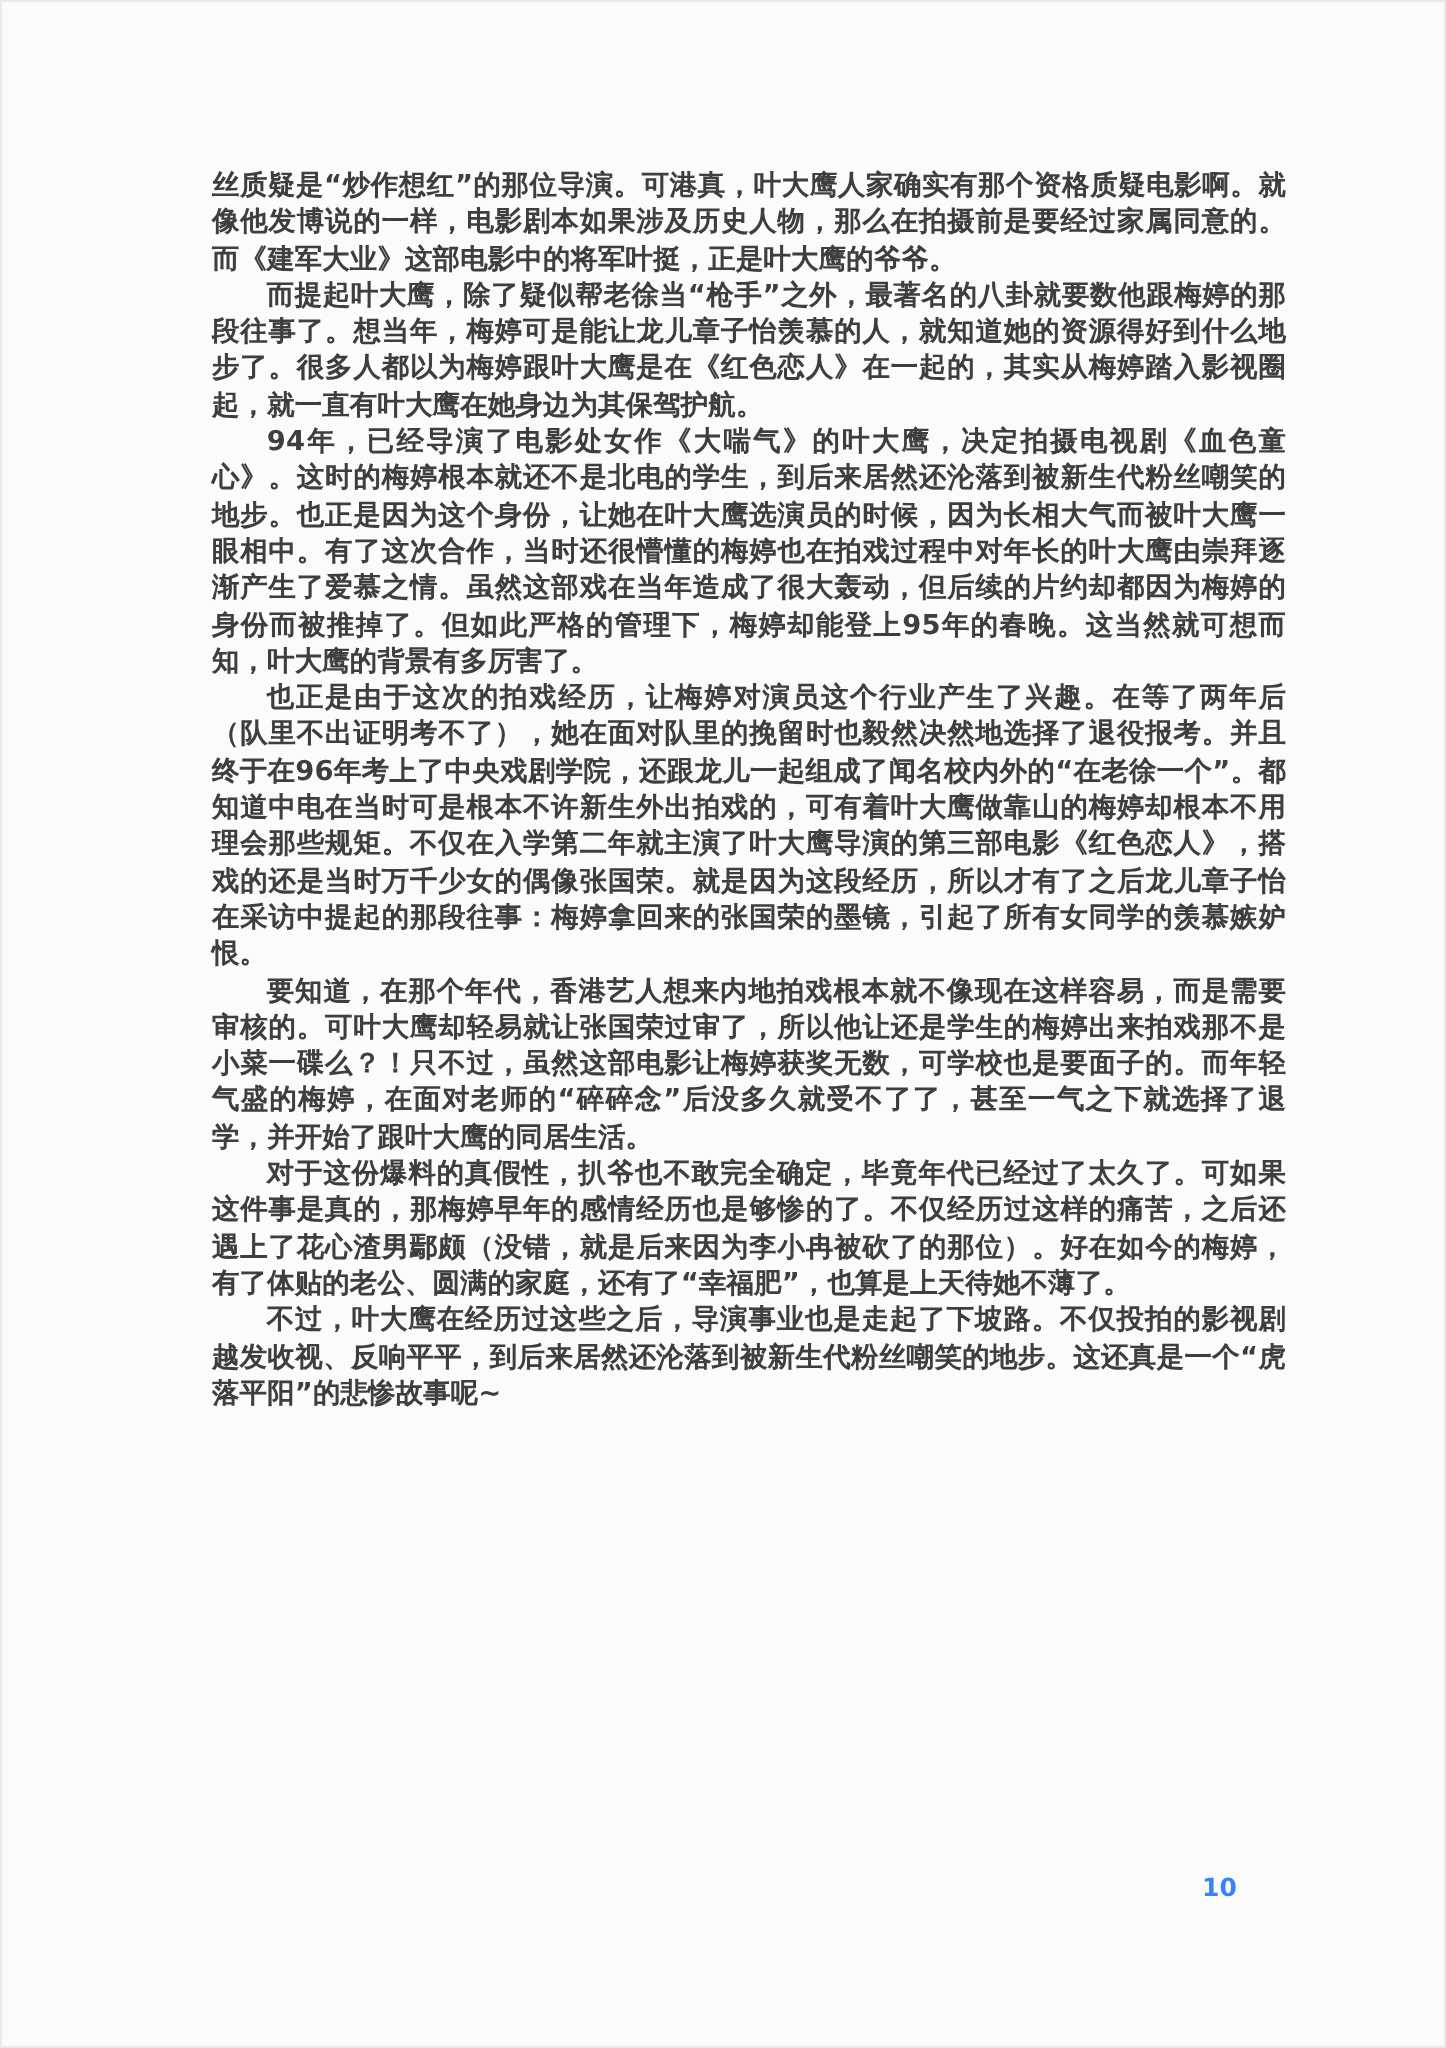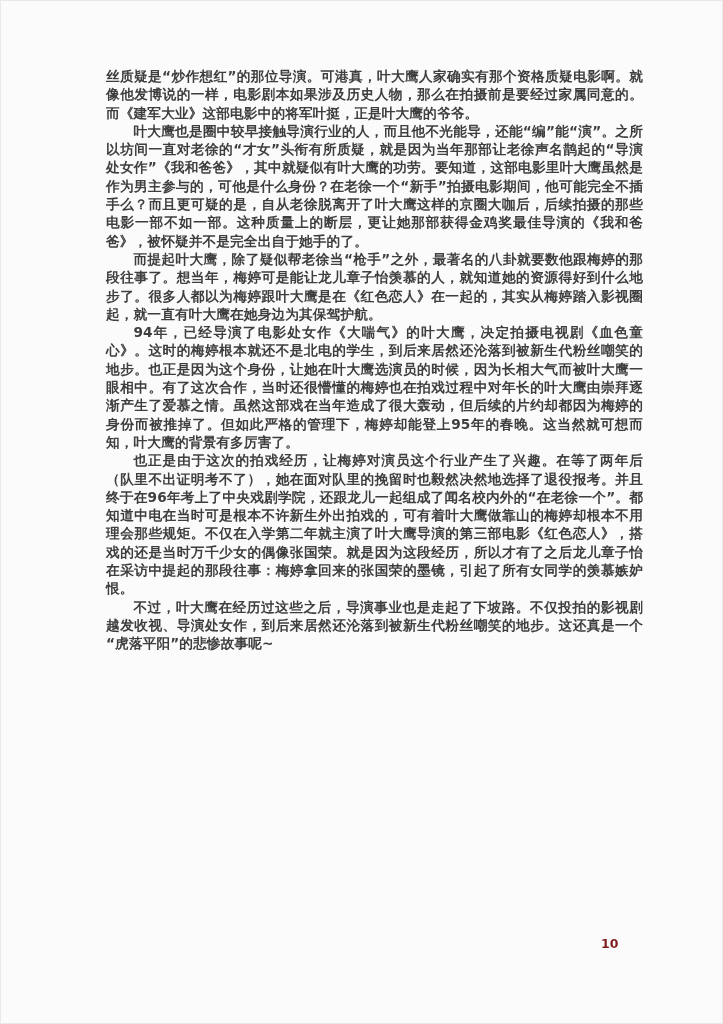--- a/index.html
+++ b/index.html
@@ -14,21 +14,21 @@
     margin: 0 auto;
     background: #fbfbfb;
     border: 1px solid #e9e9e9;
     box-sizing: border-box;
     overflow: hidden;
     font-family: "DejaVu Sans", sans-serif;
   }
   .article {
     position: absolute;
     left: 105px;
-    top: 66px;
+    top: 83px;
     width: 537px;
     color: #3e3e3e;
     font-size: 13.7px;
     line-height: 18.3px;
     font-weight: 600;
     text-align: justify;
     text-justify: inter-ideograph;
     letter-spacing: 0.1px;
   }
   .article p {
@@ -38,29 +38,30 @@
   }
   .article p.no-indent {
     text-indent: 0;
   }
   .page-number {
     position: absolute;
     left: 600px;
     top: 935px;
     font-size: 12.5px;
     font-weight: 600;
-    color: #7f1d1d;
+    color: #3b82f6;
   }
 </style>
 </head>
 <body>
 
 <div class="page">
   <div class="article">
       <p class="no-indent">丝质疑是“炒作想红”的那位导演。可港真，叶大鹰人家确实有那个资格质疑电影啊。就像他发博说的一样，电影剧本如果涉及历史人物，那么在拍摄前是要经过家属同意的。而《建军大业》这部电影中的将军叶挺，正是叶大鹰的爷爷。</p>
-      <p>叶大鹰也是圈中较早接触导演行业的人，而且他不光能导，还能“编”能“演”。之所以坊间一直对老徐的“才女”头衔有所质疑，就是因为当年那部让老徐声名鹊起的“导演处女作”《我和爸爸》，其中就疑似有叶大鹰的功劳。要知道，这部电影里叶大鹰虽然是作为男主参与的，可他是什么身份？在老徐一个“新手”拍摄电影期间，他可能完全不插手么？而且更可疑的是，自从老徐脱离开了叶大鹰这样的京圈大咖后，后续拍摄的那些电影一部不如一部。这种质量上的断层，更让她那部获得金鸡奖最佳导演的《我和爸爸》，被怀疑并不是完全出自于她手的了。</p>
       <p>而提起叶大鹰，除了疑似帮老徐当“枪手”之外，最著名的八卦就要数他跟梅婷的那段往事了。想当年，梅婷可是能让龙儿章子怡羡慕的人，就知道她的资源得好到什么地步了。很多人都以为梅婷跟叶大鹰是在《红色恋人》在一起的，其实从梅婷踏入影视圈起，就一直有叶大鹰在她身边为其保驾护航。</p>
       <p>94年，已经导演了电影处女作《大喘气》的叶大鹰，决定拍摄电视剧《血色童心》。这时的梅婷根本就还不是北电的学生，到后来居然还沦落到被新生代粉丝嘲笑的地步。也正是因为这个身份，让她在叶大鹰选演员的时候，因为长相大气而被叶大鹰一眼相中。有了这次合作，当时还很懵懂的梅婷也在拍戏过程中对年长的叶大鹰由崇拜逐渐产生了爱慕之情。虽然这部戏在当年造成了很大轰动，但后续的片约却都因为梅婷的身份而被推掉了。但如此严格的管理下，梅婷却能登上95年的春晚。这当然就可想而知，叶大鹰的背景有多厉害了。</p>
       <p>也正是由于这次的拍戏经历，让梅婷对演员这个行业产生了兴趣。在等了两年后（队里不出证明考不了），她在面对队里的挽留时也毅然决然地选择了退役报考。并且终于在96年考上了中央戏剧学院，还跟龙儿一起组成了闻名校内外的“在老徐一个”。都知道中电在当时可是根本不许新生外出拍戏的，可有着叶大鹰做靠山的梅婷却根本不用理会那些规矩。不仅在入学第二年就主演了叶大鹰导演的第三部电影《红色恋人》，搭戏的还是当时万千少女的偶像张国荣。就是因为这段经历，所以才有了之后龙儿章子怡在采访中提起的那段往事：梅婷拿回来的张国荣的墨镜，引起了所有女同学的羡慕嫉妒恨。</p>
-      <p>不过，叶大鹰在经历过这些之后，导演事业也是走起了下坡路。不仅投拍的影视剧越发收视、导演处女作，到后来居然还沦落到被新生代粉丝嘲笑的地步。这还真是一个“虎落平阳”的悲惨故事呢~</p>
+      <p>要知道，在那个年代，香港艺人想来内地拍戏根本就不像现在这样容易，而是需要审核的。可叶大鹰却轻易就让张国荣过审了，所以他让还是学生的梅婷出来拍戏那不是小菜一碟么？！只不过，虽然这部电影让梅婷获奖无数，可学校也是要面子的。而年轻气盛的梅婷，在面对老师的“碎碎念”后没多久就受不了了，甚至一气之下就选择了退学，并开始了跟叶大鹰的同居生活。</p>
+      <p>对于这份爆料的真假性，扒爷也不敢完全确定，毕竟年代已经过了太久了。可如果这件事是真的，那梅婷早年的感情经历也是够惨的了。不仅经历过这样的痛苦，之后还遇上了花心渣男鄢颇（没错，就是后来因为李小冉被砍了的那位）。好在如今的梅婷，有了体贴的老公、圆满的家庭，还有了“幸福肥”，也算是上天待她不薄了。</p>
+      <p>不过，叶大鹰在经历过这些之后，导演事业也是走起了下坡路。不仅投拍的影视剧越发收视、反响平平，到后来居然还沦落到被新生代粉丝嘲笑的地步。这还真是一个“虎落平阳”的悲惨故事呢~</p>
     </div>
   <div class="page-number">10</div>
 </div>
 
 </body></html>

